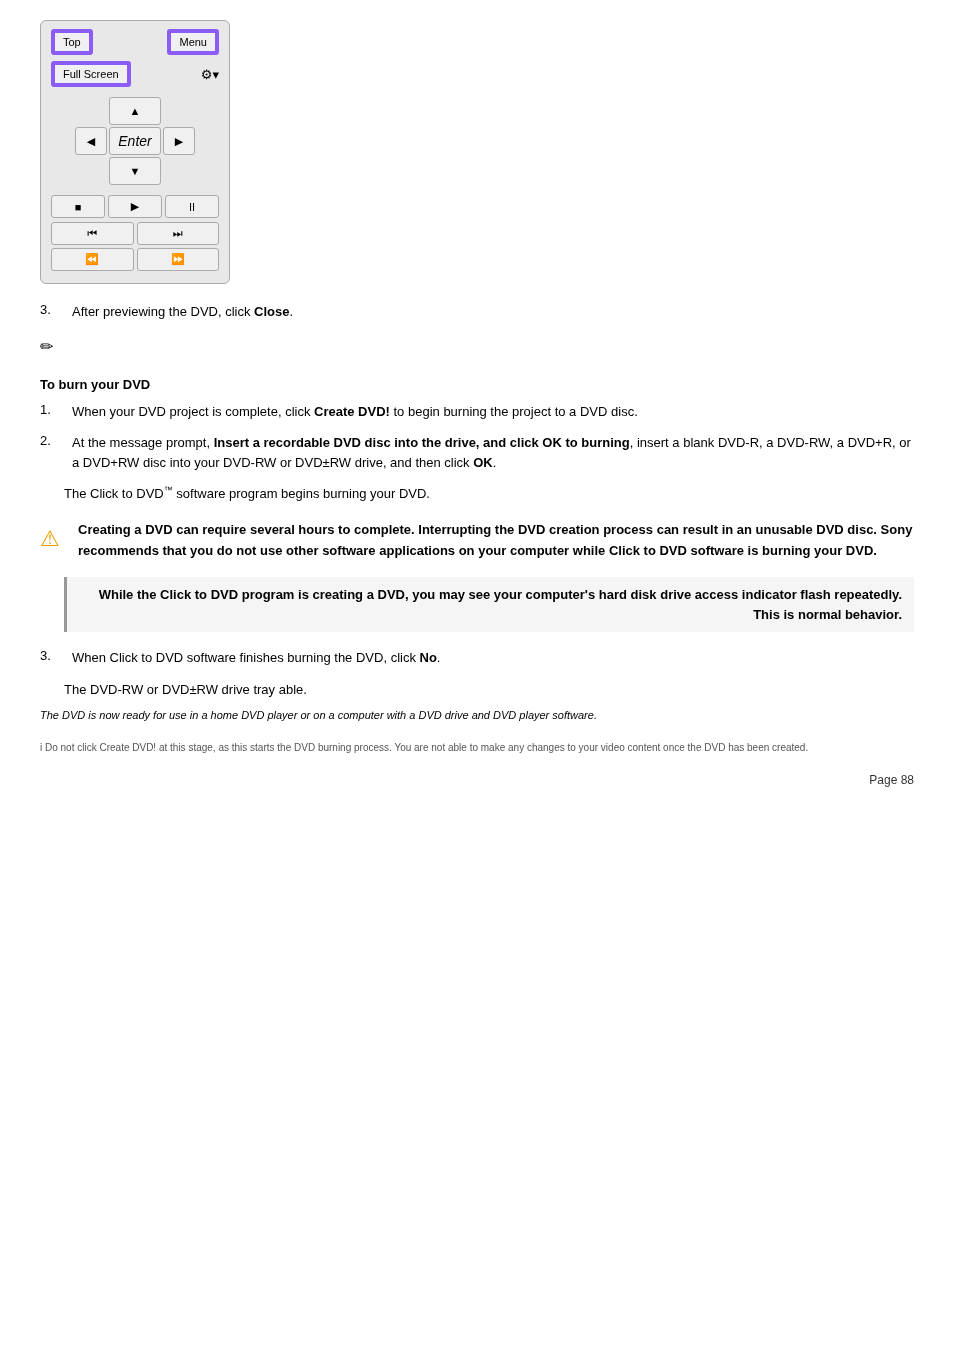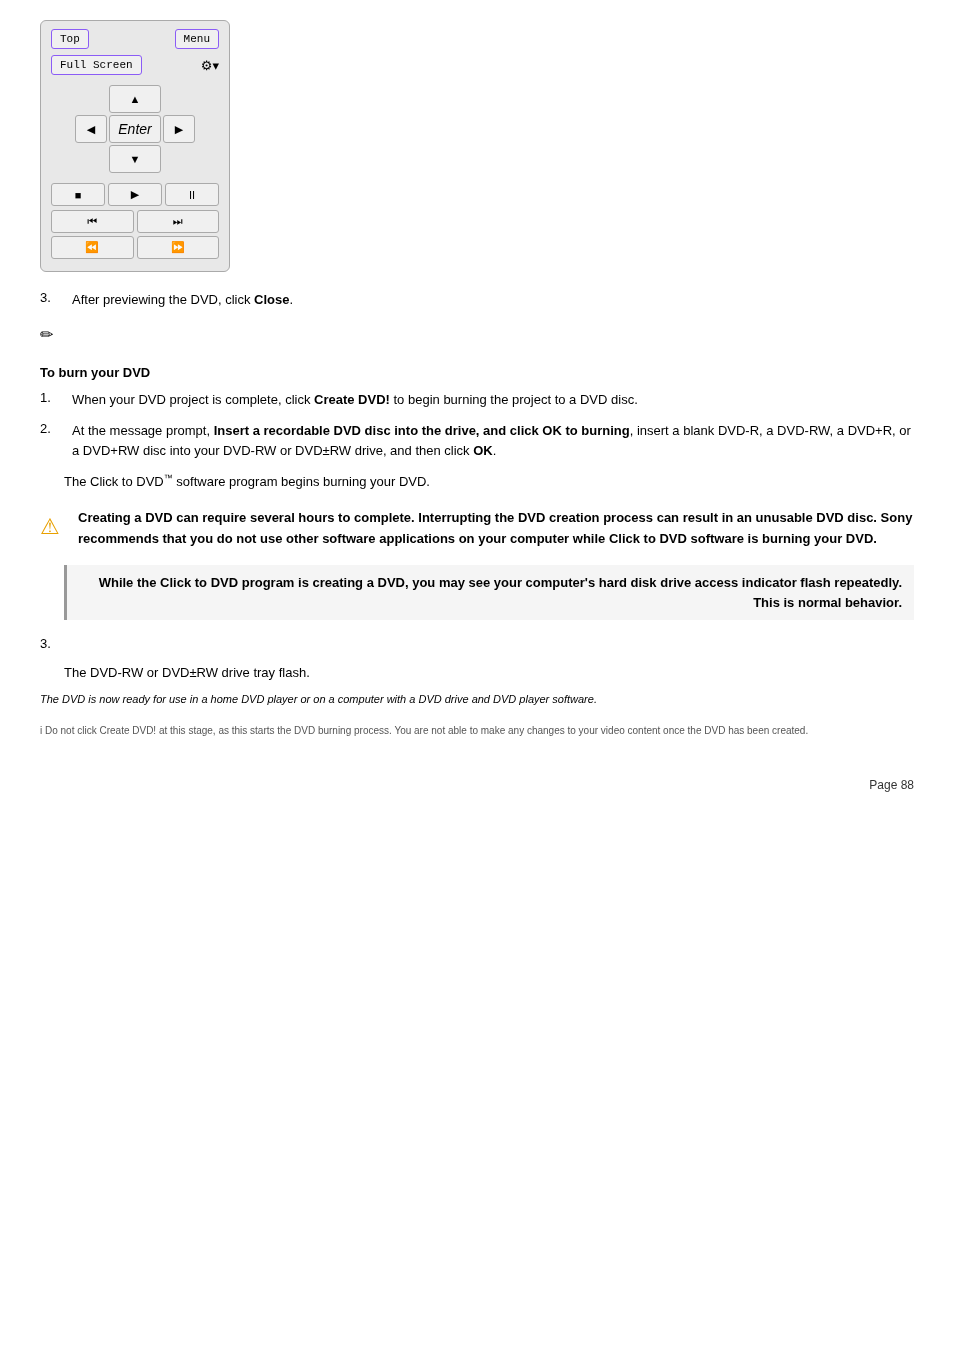--- a/index.html
+++ b/index.html
@@ -22,29 +22,28 @@
       padding: 8px 10px 12px 10px;
       margin-bottom: 18px;
     }
     .remote-top-row {
       display: flex;
       justify-content: space-between;
       margin-bottom: 6px;
     }
     .remote-btn {
       background: #f0f0f0;
-      border: 1px solid #8b5cf6;
+      border: 4px solid #8b5cf6;
       border-radius: 3px;
       padding: 3px 8px;
       font-size: 11px;
       cursor: pointer;
       display: inline-flex;
       align-items: flex-start;
       gap: 4px;
-      font-family: Liberation Mono, monospace;
     }
     .remote-fullscreen-row {
       display: flex;
       justify-content: space-between;
       align-items: center;
       margin-bottom: 10px;
     }
     .remote-icon {
       font-size: 13px;
     }
@@ -153,21 +152,21 @@
       margin: 12px 0 16px 24px;
       font-size: 13px;
       font-weight: bold;
       line-height: 1.5;
       text-align: right;
     }
     .page-num {
       text-align: right;
       font-size: 12px;
       color: #333;
-      margin-top: 40px;
+      margin-top: 18px;
     }
     .tm-super {
       font-size: 9px;
       vertical-align: super;
     }
     .footnote {
       font-size: 10px;
       color: #555;
       margin-top: 16px;
       line-height: 1.5;
@@ -273,24 +272,27 @@
   <span class="warning-icon">⚠</span>
   <span><b>Creating a DVD can require several hours to complete. Interrupting the DVD creation process can result in an unusable DVD disc. Sony recommends that you do not use other software applications on your computer while Click to DVD software is burning your DVD.</b></span>
 </div>
 
 <div class="info-box">
   <b>While the Click to DVD program is creating a DVD, you may see your computer's hard disk drive access indicator flash repeatedly. This is normal behavior.</b>
 </div>
 
 <div class="step-item">
   <span class="step-num">3.</span>
+  <span class="step-text">
+    <span>When Click to DVD software finishes burning the DVD, click </span><b>No</b><span>.</span>
+  </span>
 </div>
 
 <div class="indented-text">
-  <span>The DVD-RW or DVD±RW drive tray flash.</span>
+  <span>The DVD-RW or DVD±RW drive tray able.</span>
 </div>
 
 <p style="font-size:11px; line-height:1.5; margin-top:0;font-style:italic;">
   <span>The DVD is now ready for use in a home DVD player or on a computer with a DVD drive and DVD player software.</span>
 </p>
 
 <p class="footnote">
   <span>i Do not click Create DVD! at this stage, as this starts the DVD burning process. You are not able to make any changes to your video content once the DVD has been created.</span>
 </p>
 

